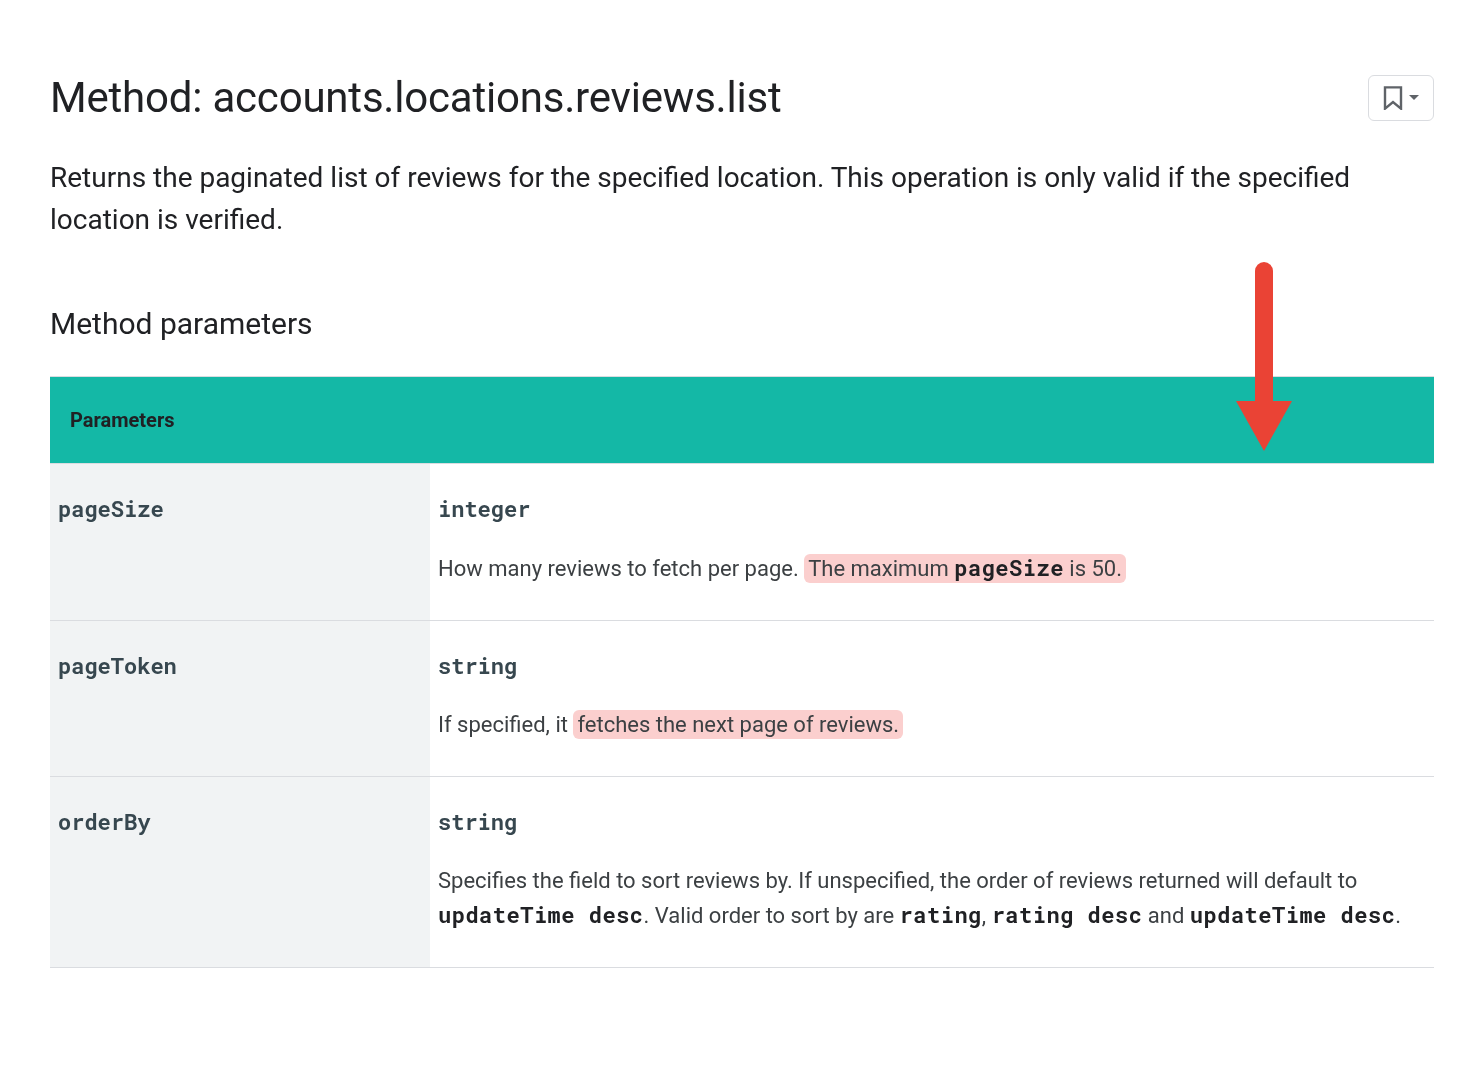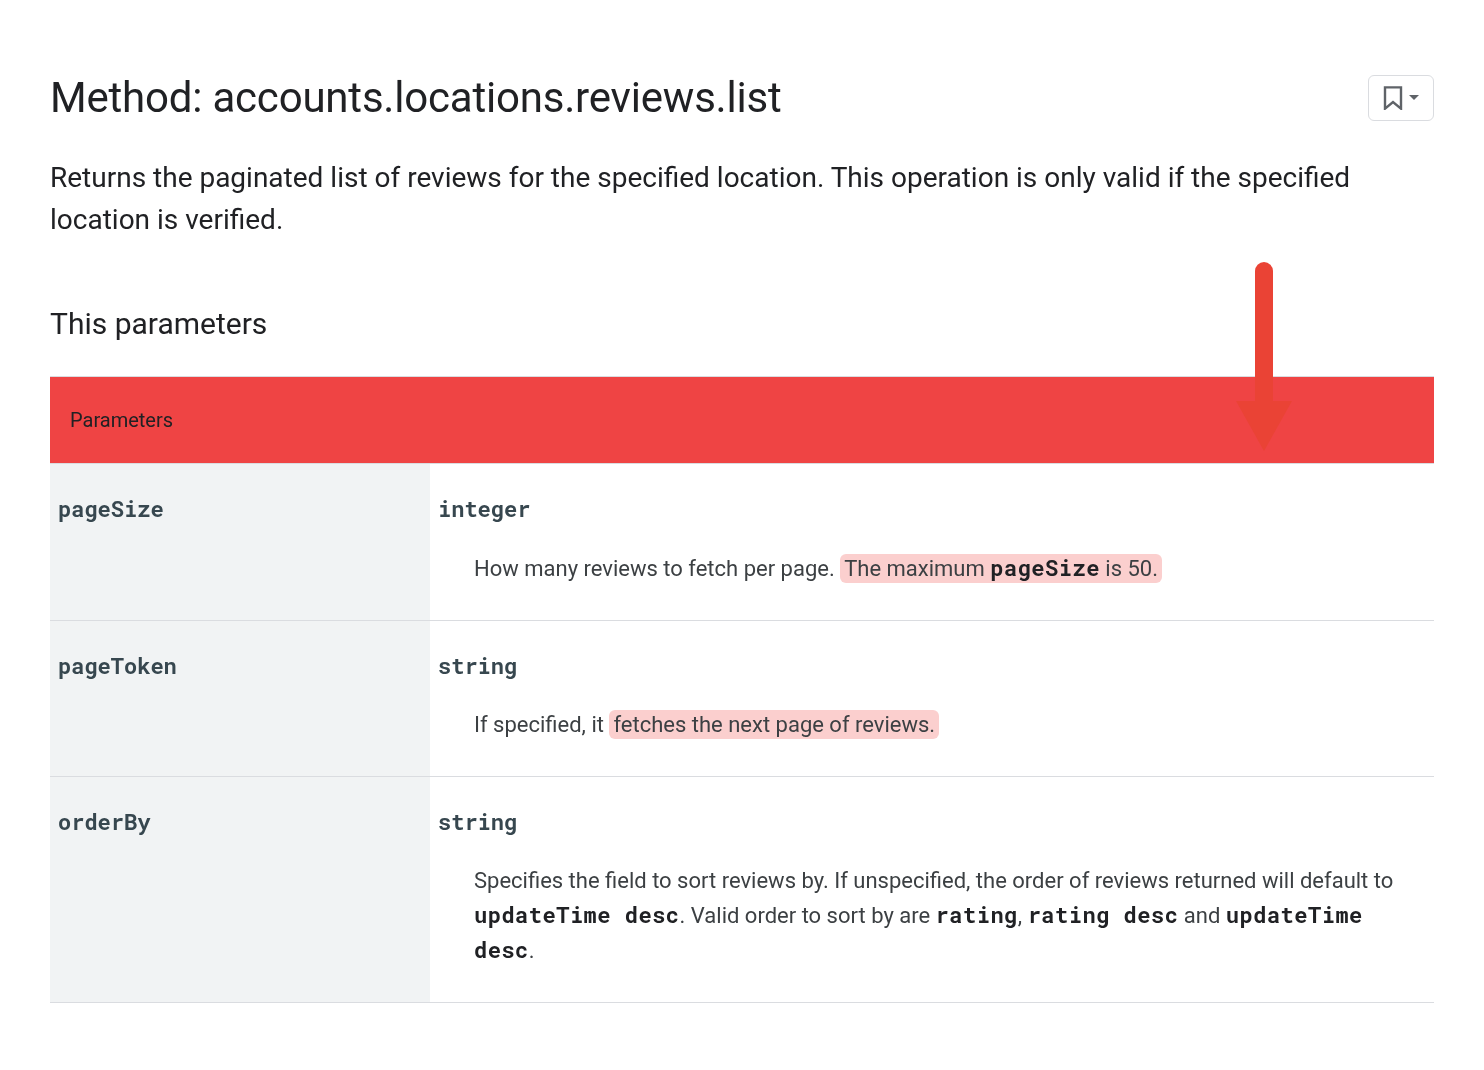--- a/index.html
+++ b/index.html
@@ -61,24 +61,24 @@
     top: -40px;
     right: 130px;
     pointer-events: none;
   }
   table {
     width: 100%;
     border-collapse: collapse;
     border-top: 1px solid #dadce0;
   }
   thead th {
-    background: #ef4444;
+    background: #14b8a6;
     text-align: left;
     font-size: 20px;
-    font-weight: 400;
+    font-weight: 700;
     padding: 28px 20px;
     color: #202124;
   }
   tbody td {
     border-top: 1px solid #dadce0;
     vertical-align: top;
     padding: 28px 20px 34px 8px;
   }
   tbody tr:last-child td {
     border-bottom: 1px solid #dadce0;
@@ -95,21 +95,21 @@
     font-size: 22px;
     color: #3c4043;
   }
   .type-line {
     font-family: "Roboto Mono", Menlo, Consolas, monospace;
     font-weight: 700;
     font-size: 22px;
     color: #37474f;
     margin-bottom: 26px;
   }
-  .desc-body { color: #3c4043; line-height: 1.55; margin-left: 36px; }
+  .desc-body { color: #3c4043; line-height: 1.55; }
   code.inline {
     font-family: "Roboto Mono", Menlo, Consolas, monospace;
     font-weight: 700;
     letter-spacing: 0.5px;
     color: #202124;
   }
   mark.hl {
     background: #fbcfce;
     border-radius: 6px;
     padding: 2px 4px;
@@ -127,21 +127,21 @@
         <path d="M1 1 H13 V17 L7 12 L1 17 Z"></path>
       </svg>
     </span>
     <span class="caret-down"></span>
   </button>
 </div>
 
 <p class="intro">Returns the paginated list of reviews for the specified location. This operation is only valid if the specified location is verified.</p>
 
 <div class="section-wrap">
-  <h2>This parameters</h2>
+  <h2>Method parameters</h2>
 
   <div class="arrow-annotation">
     <svg width="80" height="200" viewBox="0 0 80 200">
       <line x1="40" y1="10" x2="40" y2="150" stroke="#ea4335" stroke-width="18" stroke-linecap="round"></line>
       <polygon points="12,140 68,140 40,190" fill="#ea4335"></polygon>
     </svg>
   </div>
 
   <table>
     <thead>

